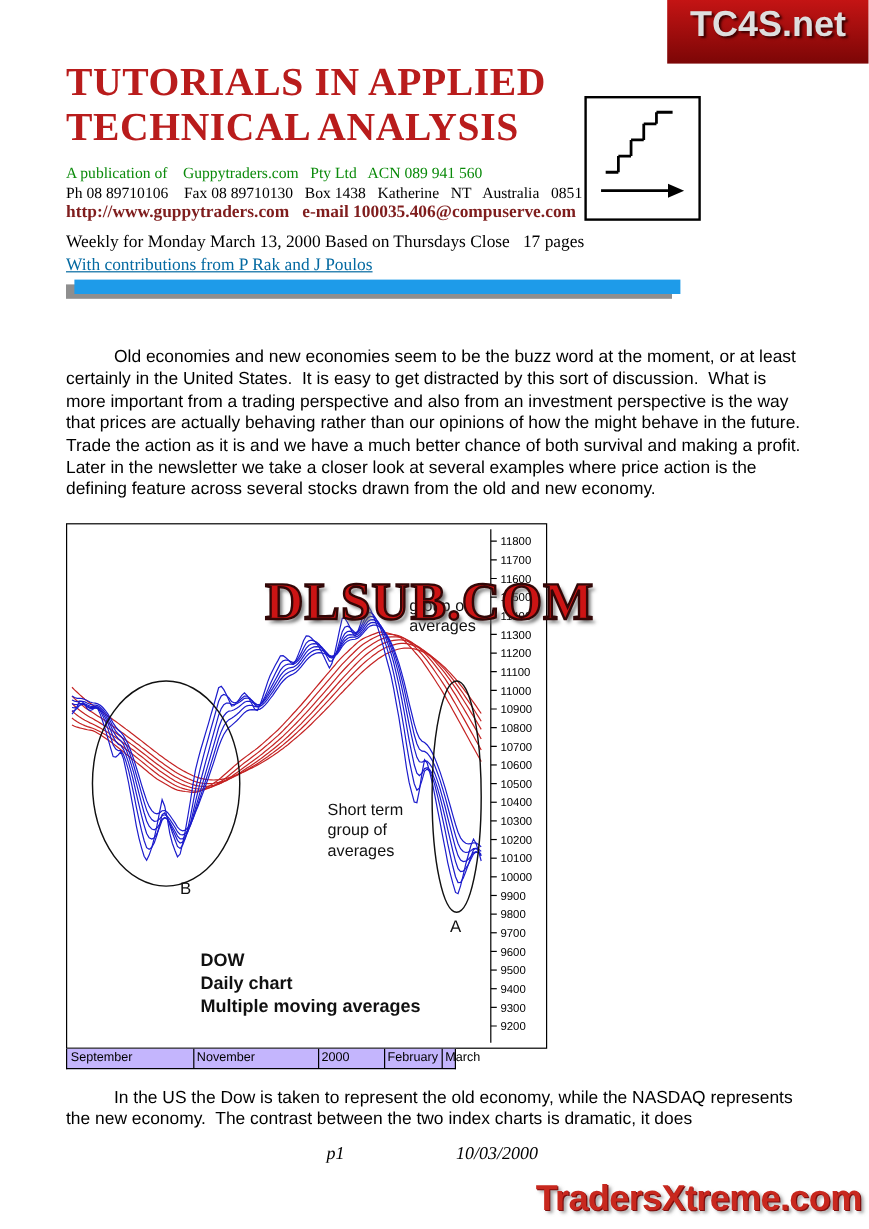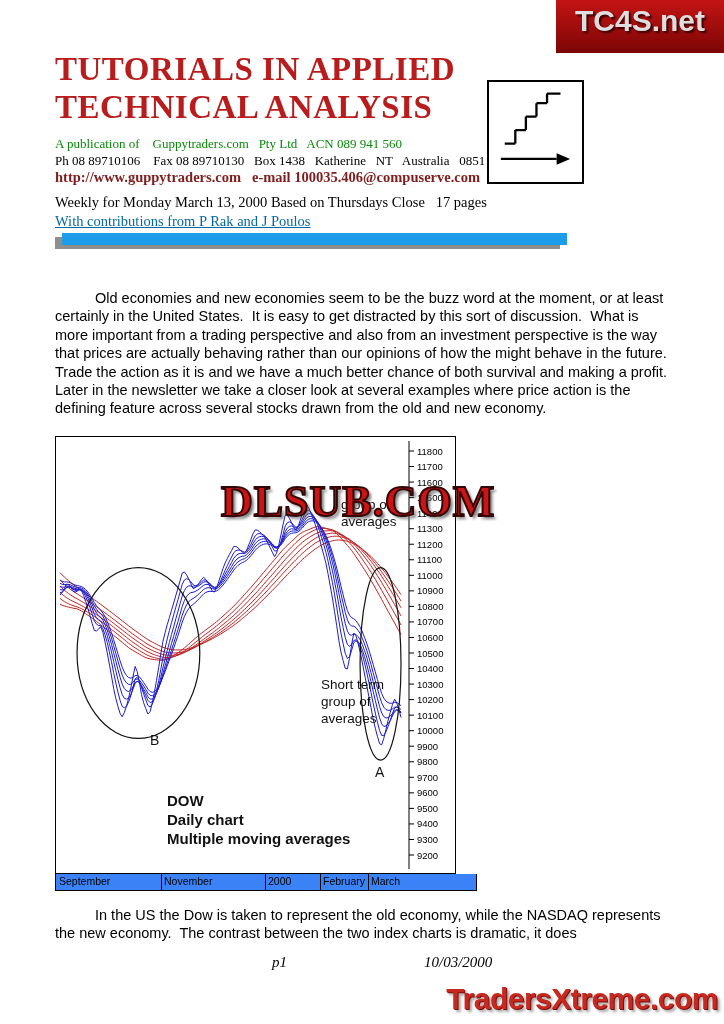--- a/index.html
+++ b/index.html
@@ -55,48 +55,48 @@
 
   
   .chart {
     position:absolute; left:55px; top:436px; width:401px; height:456px; background:#fff;
   }
   .plot {
     position:absolute; left:0; top:0; width:401px; height:438px;
     border:1px solid #000; background:#fff;
   }
   .x-strip {
-    position:absolute; left:0; top:438px; width:422px; height:17px;
-    border:1px solid #000; border-top:none; background:#3b82f6;
+    position:absolute; left:0; top:438px; width:325px; height:17px;
+    border:1px solid #000; border-top:none; background:#c4b5fd;
     font-family:"Liberation Sans", sans-serif; font-size:10.5px;
   }
   .x-sep { position:absolute; top:0; width:1px; height:100%; background:#000; }
   .x-lab { position:absolute; top:1px; white-space:nowrap; color:#000; }
 
   .ch-label {
     position:absolute; font-family:"Liberation Sans", sans-serif; font-size:13.5px;
     line-height:17px; color:#111; z-index:4; white-space:pre-line;
   }
   .lab-long  { left:286px; top:60px; }
-  .lab-short { left:218px; top:240px;margin-left:48px; }
+  .lab-short { left:218px; top:230px; }
   .lab-b     { left:95px;  top:296px; font-size:14px; }
   .lab-a     { left:320px; top:328px; font-size:14px; }
   .lab-title { left:112px; top:355px; font-weight:bold; font-size:15px; line-height:19px; }
 
   .watermark {
     position:absolute; left:166px; top:40px; z-index:6;
     font-family:"Liberation Serif", serif; font-weight:bold; font-size:44px;
     letter-spacing:1px; white-space:nowrap;
     color:#cc1414; -webkit-text-stroke:2px #320707;
     text-shadow:3px 3px 3px rgba(100,100,100,.85);
   }
 
   
   .foot-page { position:absolute; left:272px; top:954px; font-style:italic; font-size:15px; }
-  .foot-date { position:absolute; left:380px; top:954px; font-style:italic; font-size:15px;margin-left:44px; }
+  .foot-date { position:absolute; left:380px; top:954px; font-style:italic; font-size:15px; }
   .brand-bottom {
     position:absolute; right:6px; top:982px;
     font-family:"Liberation Sans", sans-serif; font-weight:bold; font-size:30px;
     color:#c8281e; letter-spacing:-.5px;
     text-shadow:1px 1px 0 #7e0e0e, 3px 3px 3px rgba(120,120,120,.7);
   }
 </style>
 </head>
 <body>
 

